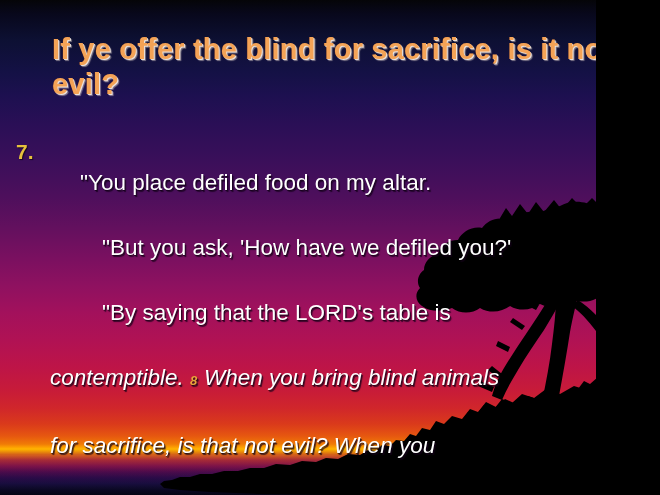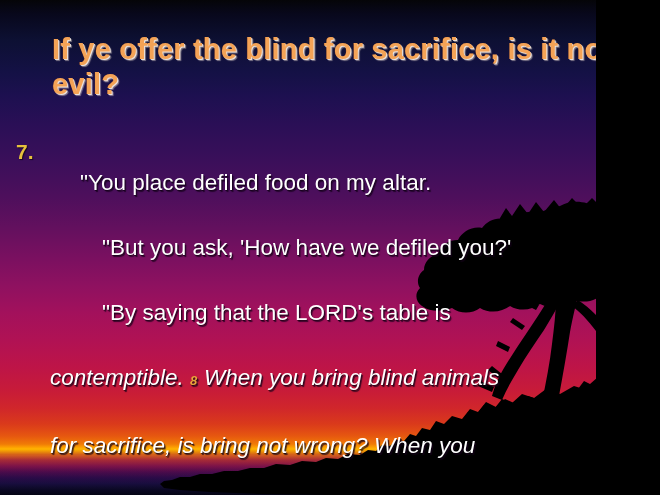--- a/index.html
+++ b/index.html
@@ -274,21 +274,21 @@
 
   <div class="body-block">
 
     <div class="bullet-number">7.</div>
 
     <div class="body-text">
       <span class="ln ind1">"You place defiled food on my altar.</span>
       <span class="ln ind2">"But you ask, 'How have we defiled you?'</span>
       <span class="ln ind2">"By saying that the LORD's table is</span>
       <span class="ln ind0"><span>contemptible. </span><span class="verse-num">8</span><span> When you bring blind animals</span></span>
-      <span class="ln ind0">for sacrifice, is bring not wrong? When you</span>
+      <span class="ln ind0">for sacrifice, is that not evil? When you</span>
       
       
       
       
     </div>
   </div>
 
 </div>
 
 </body></html>

